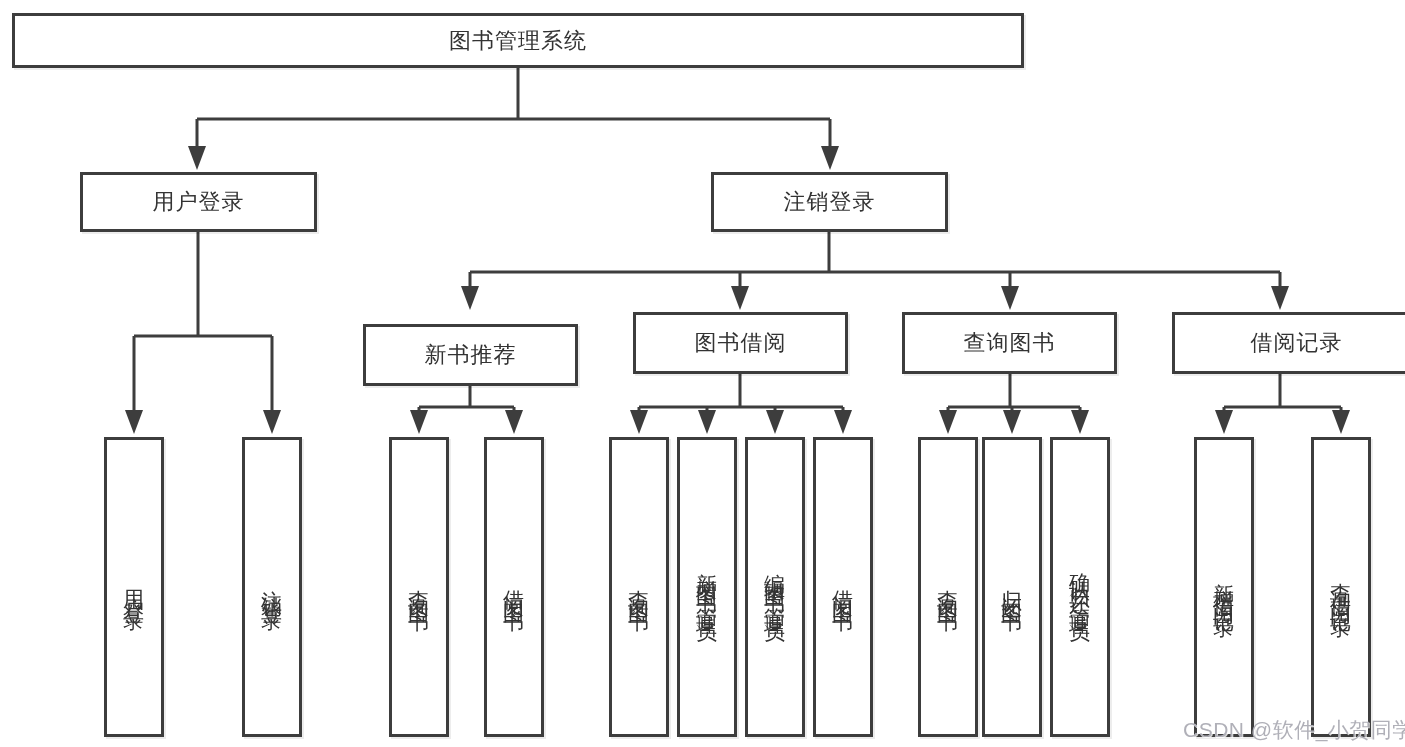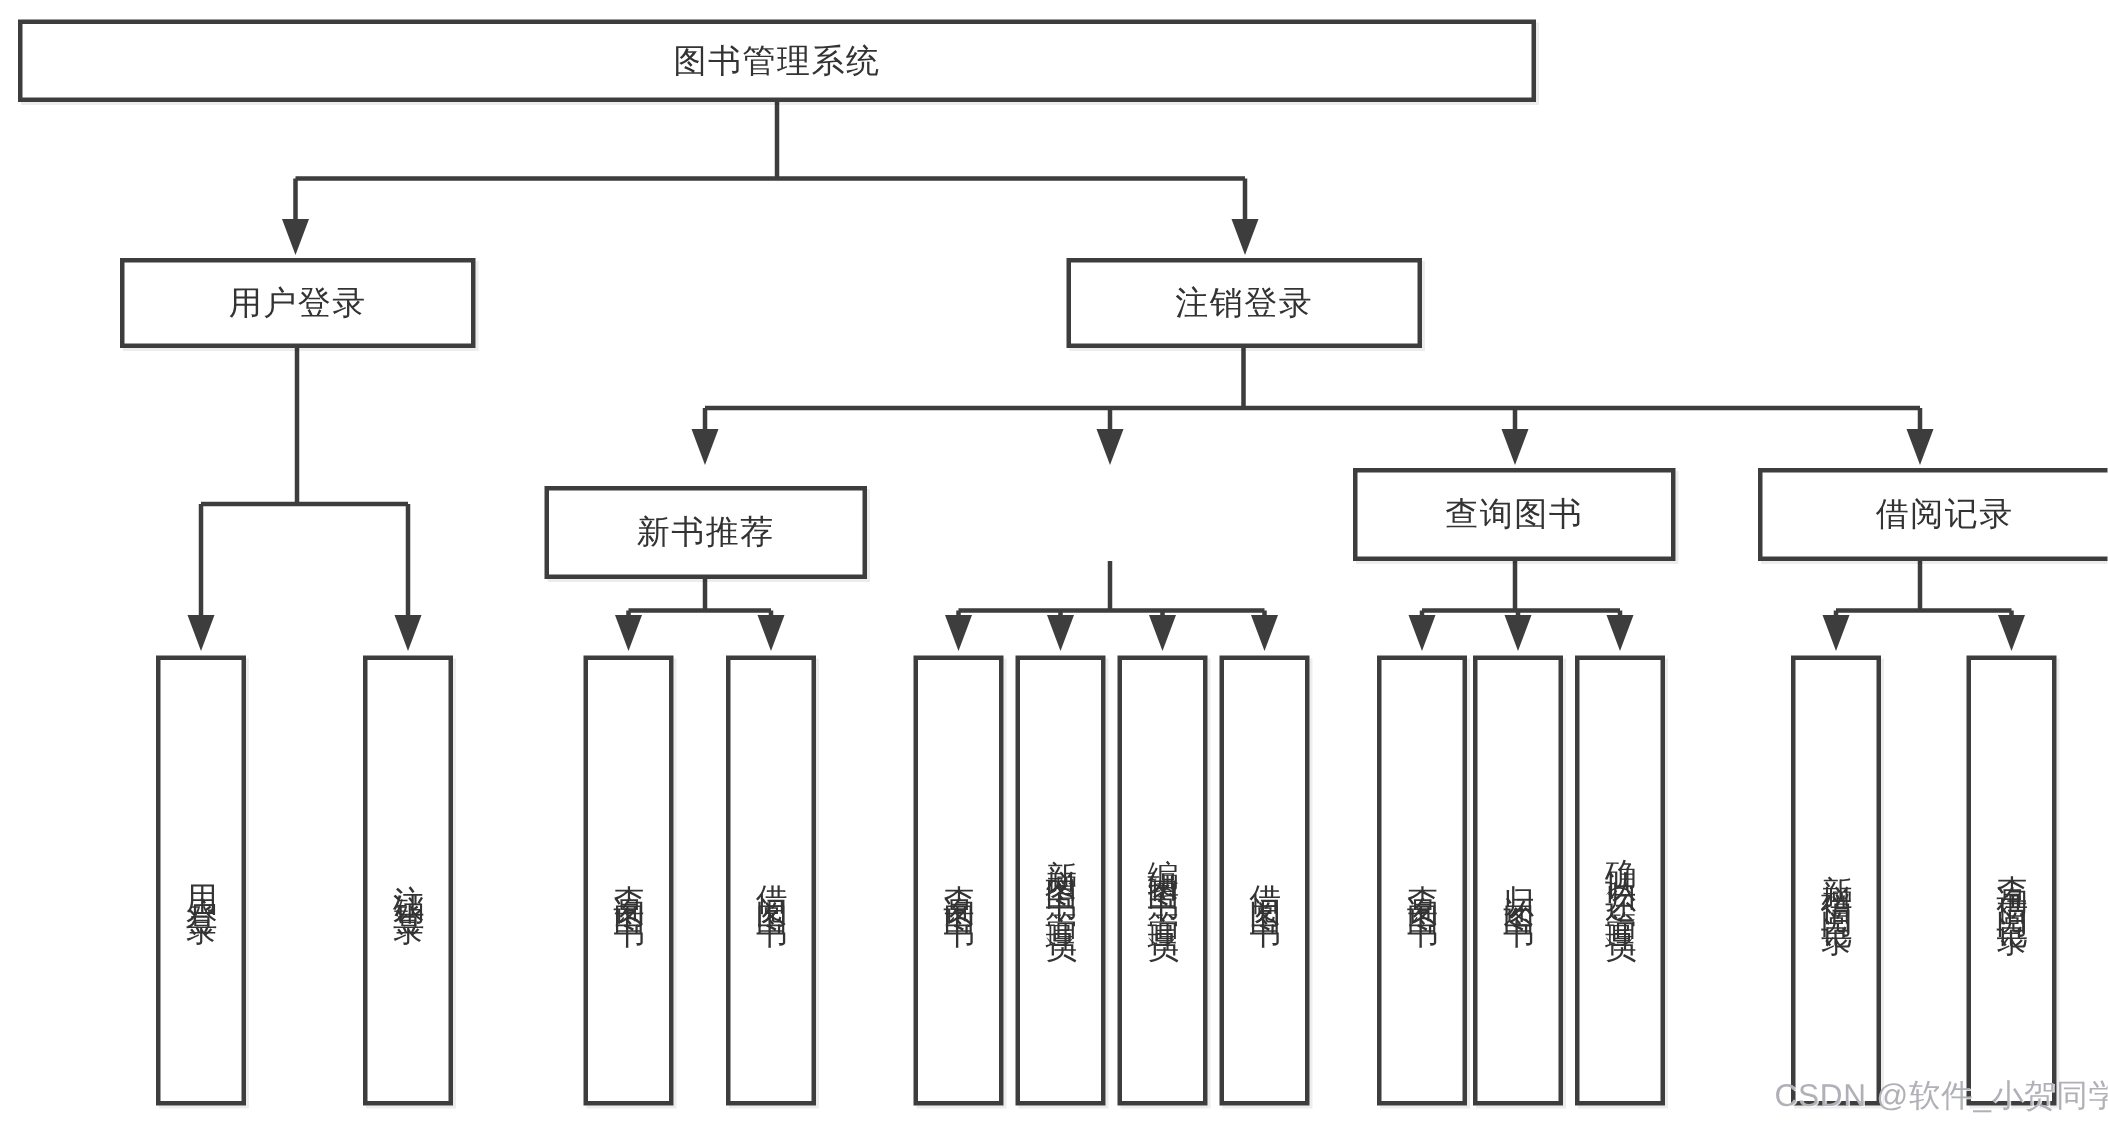--- a/index.html
+++ b/index.html
@@ -97,20 +97,21 @@
       <polygon points="1332,410 1350,410 1341,434"></polygon>
     </g>
   </svg>
 
   <div class="node h-node" style="left:12px; top:13px; width:1012px; height:55px;">图书管理系统</div>
 
   <div class="node h-node" style="left:80px; top:172px; width:237px; height:60px;">用户登录</div>
   <div class="node h-node" style="left:711px; top:172px; width:237px; height:60px;">注销登录</div>
 
   <div class="node h-node" style="left:363px; top:312px; width:215px; height:62px;margin-top:12px;">新书推荐</div>
+  <div class="node h-node" style="left:633px; top:312px; width:215px; height:62px;">图书借阅</div>
   <div class="node h-node" style="left:902px; top:312px; width:215px; height:62px;">查询图书</div>
   <div class="node h-node" style="left:1172px; top:312px; width:249px; height:62px;">借阅记录</div>
 
   <div class="node leaf" style="left:104px; top:437px; width:60px; height:300px;">
     <span>用户登录</span>
   </div>
   <div class="node leaf" style="left:242px; top:437px; width:60px; height:300px;">
     <span>注销登录</span>
   </div>
 

